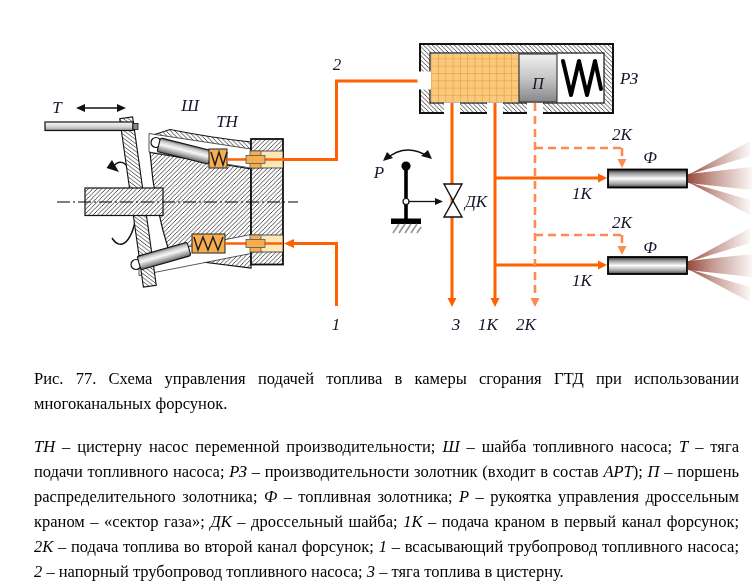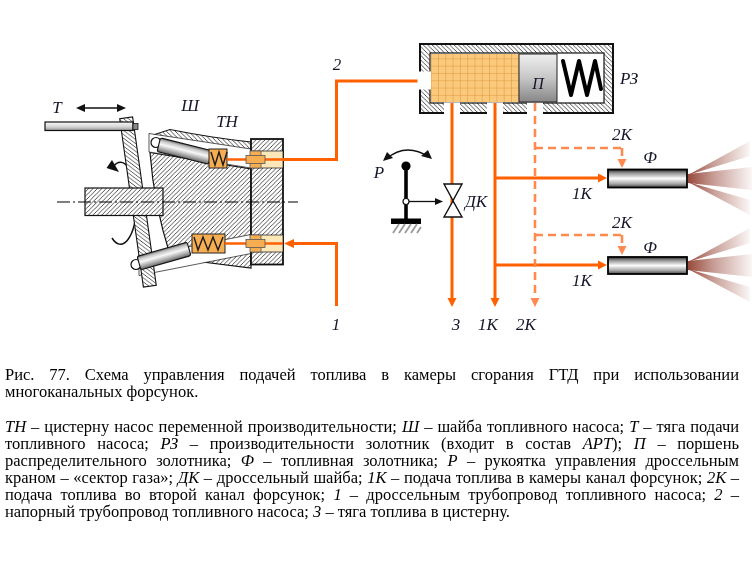--- a/index.html
+++ b/index.html
@@ -1,17 +1,17 @@
 <!DOCTYPE html>
 <html><head>
 <meta charset="utf-8">
 <style>
   html,body{margin:0;padding:0;background:#fff;}
   body{width:752px;height:584px;overflow:hidden;font-family:"Liberation Serif",serif;color:#000;}
-  .textblock{margin:0 13px 0 5px;font-size:16.5px;line-height:17px;text-align:justify;}
+  .textblock{margin:0 13px 0 34px;font-size:16.5px;line-height:25px;text-align:justify;}
   .caption{margin-top:14px;}
   .legend{margin-top:18px;}
   .lc{font-style:italic;}
   svg{display:block;}
   svg text{font-family:"Liberation Serif",serif;font-style:italic;fill:#14142b;}
 </style>
 </head>
 <body>
 
 <svg width="752" height="352" viewBox="0 0 752 352">
@@ -230,18 +230,18 @@
 
 <div class="textblock legend">
   <i class="lc">ТН</i><span> – цистерну насос переменной производительности;</span>
   <i class="lc">Ш</i><span> – шайба топливного насоса;</span>
   <i class="lc">Т</i><span> – тяга подачи топливного насоса;</span>
   <i class="lc">РЗ</i><span> – производительности золотник (входит в состав </span><i class="lc">АРТ</i><span>);</span>
   <i class="lc">П</i><span> – поршень распределительного золотника;</span>
   <i class="lc">Ф</i><span> – топливная золотника;</span>
   <i class="lc">Р</i><span> – рукоятка управления дроссельным краном – «сектор газа»;</span>
   <i class="lc">ДК</i><span> – дроссельный шайба;</span>
-  <i class="lc">1К</i><span> – подача топлива в камеры канал форсунок;</span>
+  <i class="lc">1К</i><span> – подача краном в первый канал форсунок;</span>
   <i class="lc">2К</i><span> – подача топлива во второй канал форсунок;</span>
-  <i class="lc">1</i><span> – дроссельным трубопровод топливного насоса;</span>
+  <i class="lc">1</i><span> – всасывающий трубопровод топливного насоса;</span>
   <i class="lc">2</i><span> – напорный трубопровод топливного насоса;</span>
   <i class="lc">3</i><span> – тяга топлива в цистерну.</span>
 </div>
 
 </body></html>

